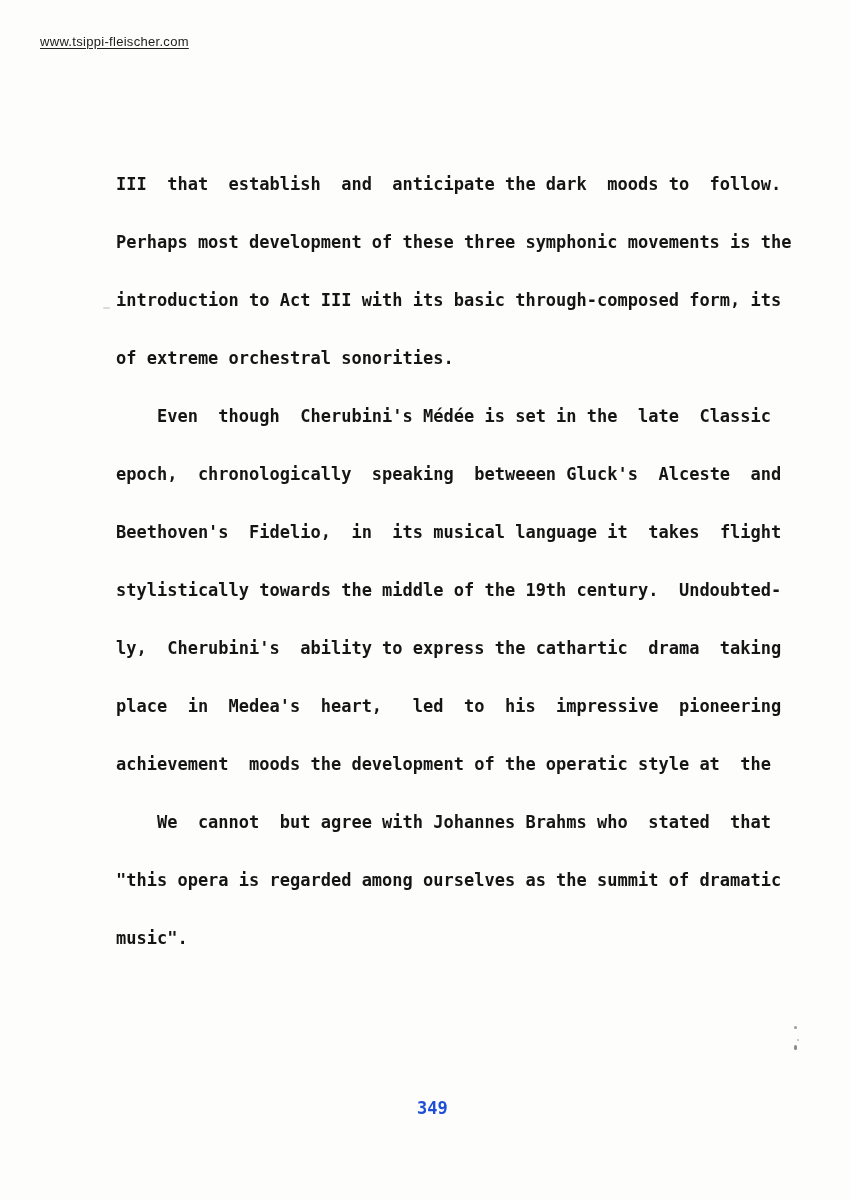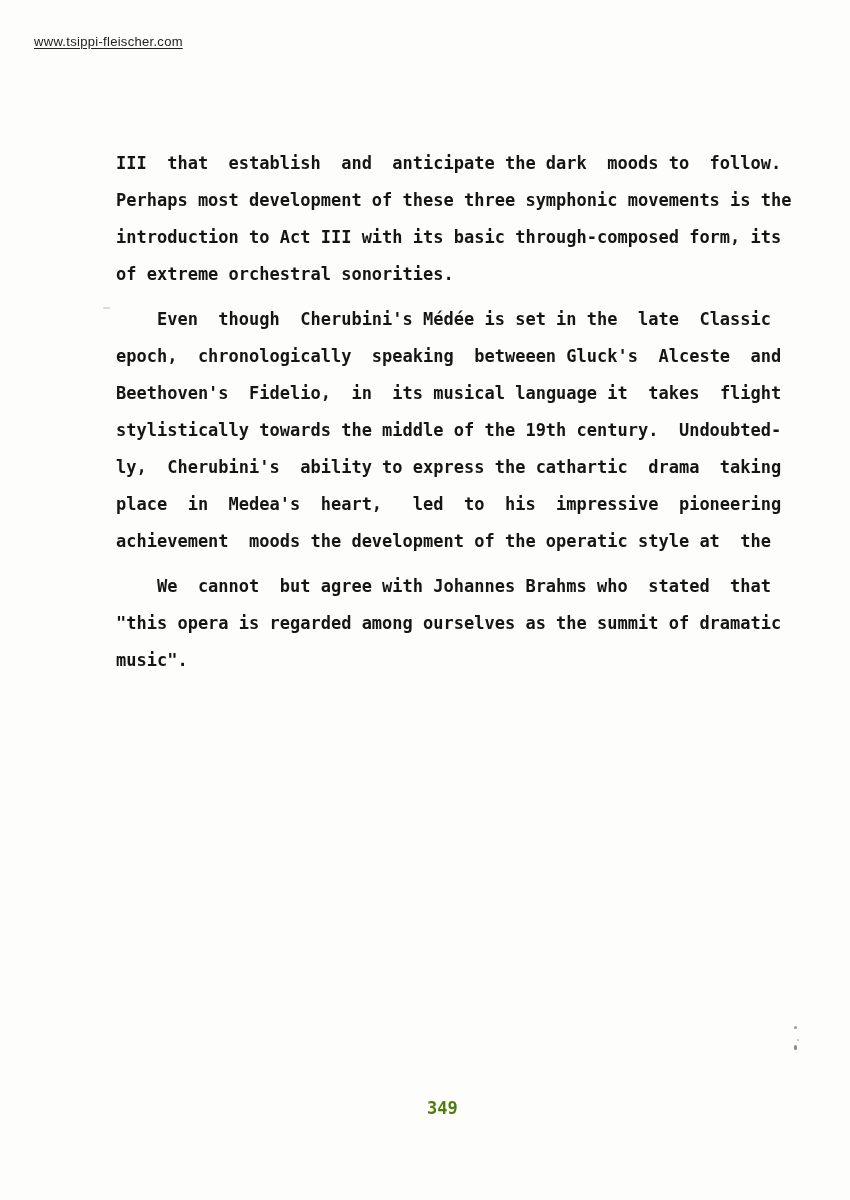--- a/index.html
+++ b/index.html
@@ -13,21 +13,21 @@
     background: #fcfcfb;
     overflow: hidden;
   }
   .scan-page {
     position: absolute;
     inset: 0;
     background: #fdfdfc;
   }
   .print-header {
     position: absolute;
-    left: 34px;
+    left: 40px;
     top: 34px;
     font-family: "Liberation Sans", sans-serif;
     font-size: 13px;
     font-weight: 400;
     color: #202020;
     text-decoration: underline;
     text-underline-offset: 2px;
     letter-spacing: 0.3px;
   }
   .document-body {
@@ -39,33 +39,34 @@
     font-size: 17px;
     line-height: 37px;
     font-weight: bold;
     color: #151515;
   }
   .p {
     margin: 0 0 8px 0;
   }
   .line {
     white-space: pre;
+    margin-top: 21px;
   }
   .u {
     text-underline-offset: 4px;
     text-decoration-thickness: 1.5px;
   }
   .page-number {
     position: absolute;
-    left: 427px;
+    left: 417px;
     top: 1098px;
     font-family: "DejaVu Sans Mono", "Liberation Mono", monospace;
     font-size: 17px;
     font-weight: bold;
-    color: #4d7c0f;
+    color: #1d4ed8;
   }
   .speck {
     position: absolute;
     background: #666;
     border-radius: 50%;
   }
   .speck-1 { left: 794px; top: 1026px; width: 3px; height: 3px; opacity: 0.65; }
   .speck-2 { left: 797px; top: 1039px; width: 2px; height: 2px; opacity: 0.45; }
   .speck-3 { left: 794px; top: 1045px; width: 3px; height: 5px; opacity: 0.75; border-radius: 2px; }
   .speck-4 { left: 103px; top: 307px; width: 7px; height: 2px; opacity: 0.35; background: #999; border-radius: 1px; }

